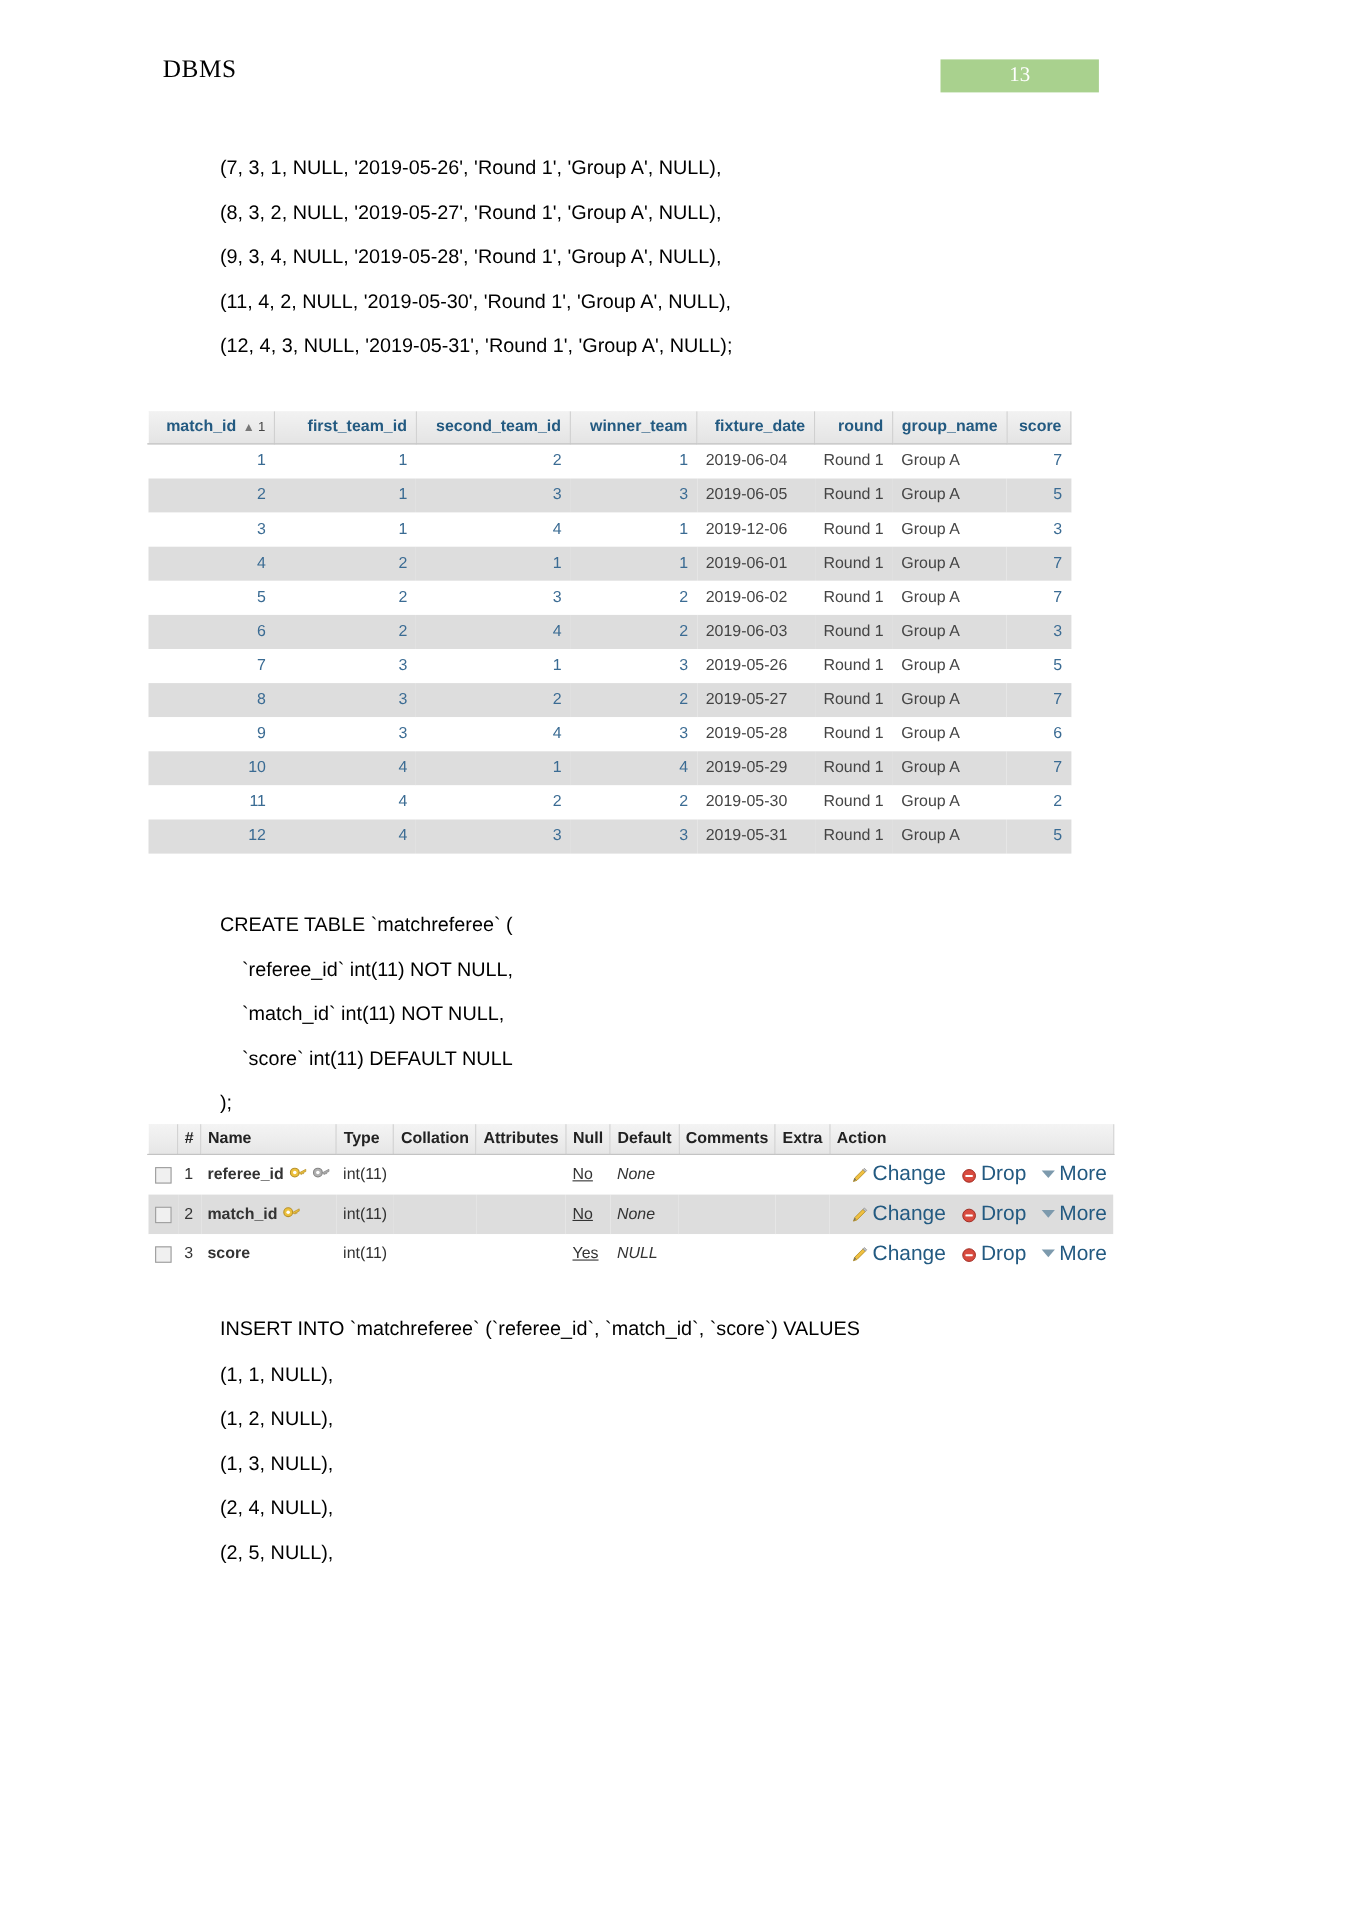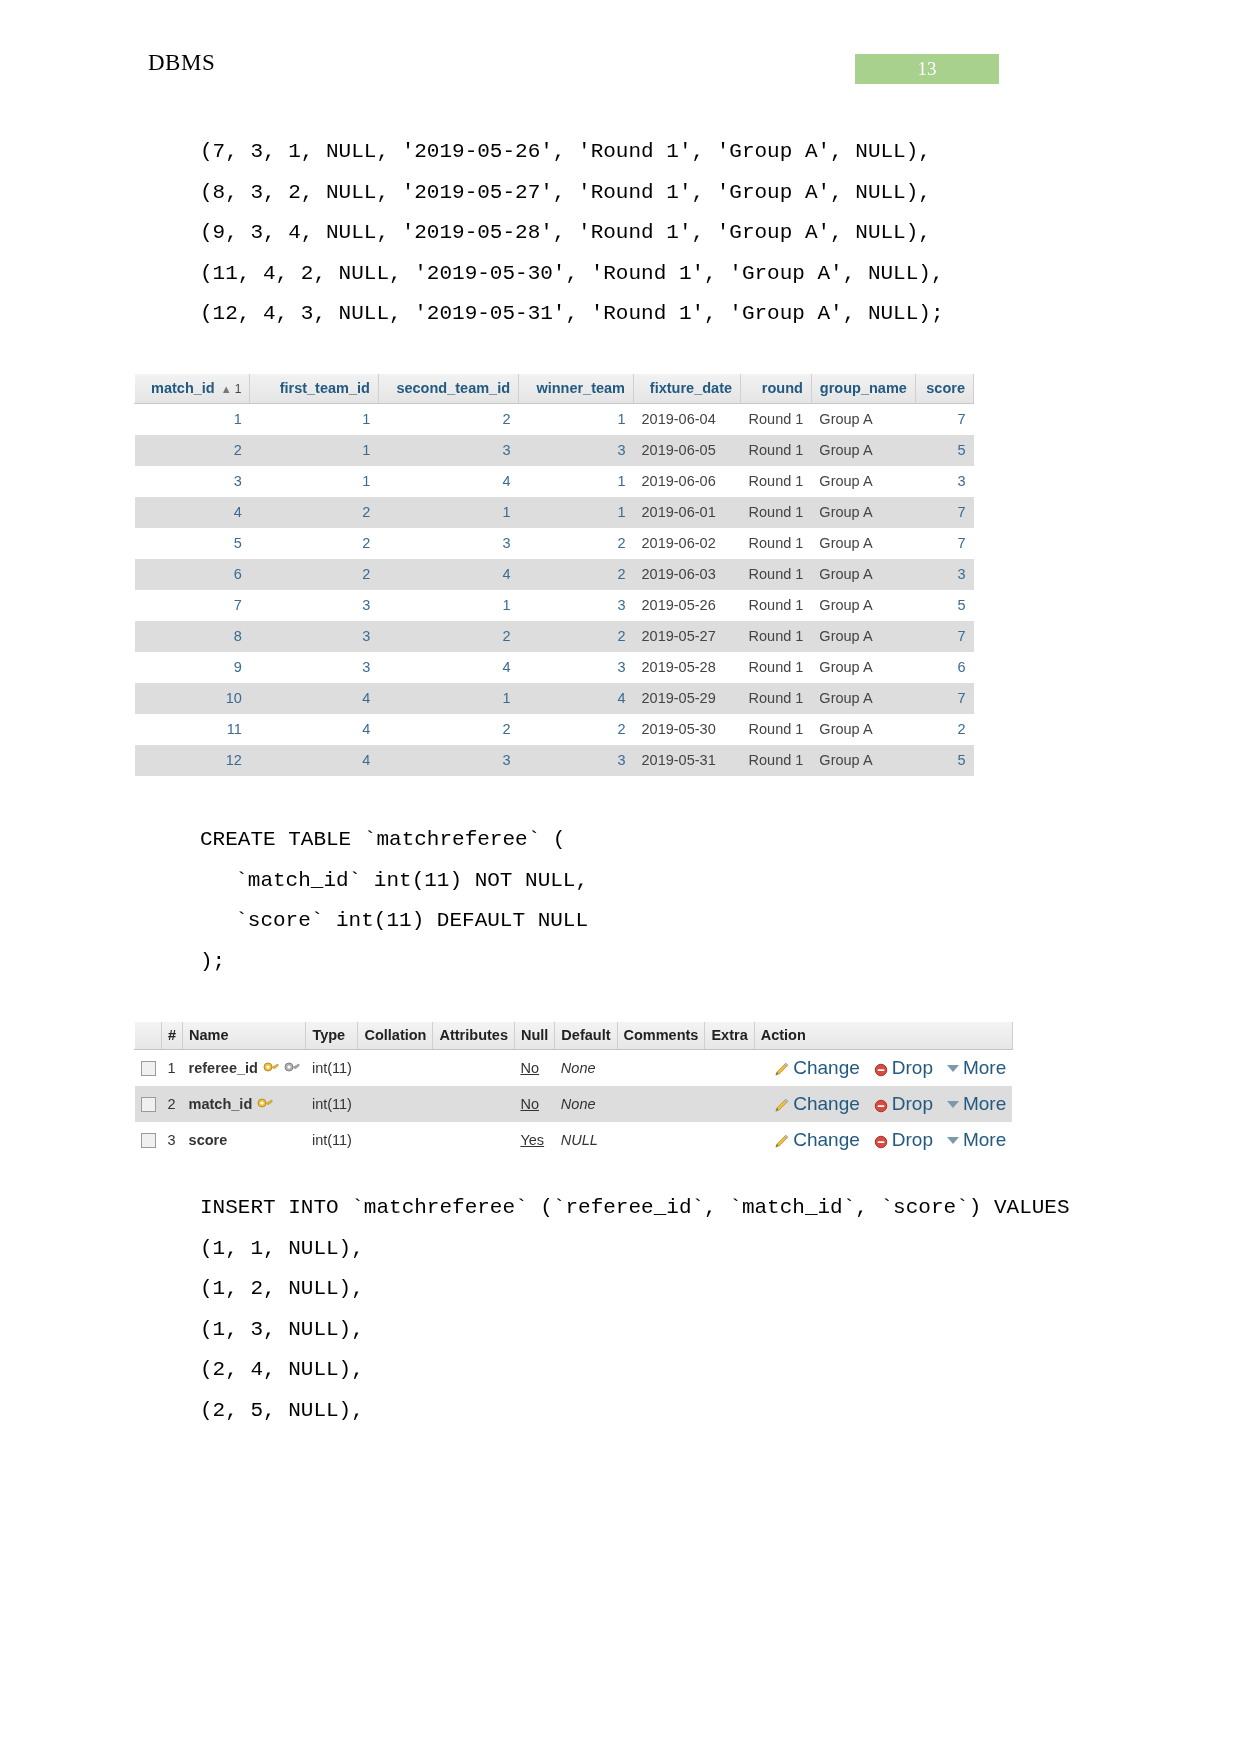--- a/index.html
+++ b/index.html
@@ -48,22 +48,22 @@
     justify-content: center;
   }
 
   
   .prose {
     position: absolute;
     left: 200px;
     width: 900px;
   }
   .prose-line {
-    font-family: Liberation Mono, monospace;
-    font-size: 21px;
+    font-family: Liberation Sans, sans-serif;
+    font-size: 18px;
     line-height: 40.5px;
     color: #000;
     white-space: pre;
   }
   #sql-block-1 { top: 132px; }
   #sql-block-2 { top: 820px; }
   #sql-block-3 { top: 1188px; }
 
   .indent-1 { padding-left: 10px; }
 
@@ -235,21 +235,21 @@
         <td class="text-cell">2019-06-05</td>
         <td class="text-cell">Round 1</td>
         <td class="text-cell">Group A</td>
         <td class="num-cell">5</td>
       </tr>
       <tr class="odd">
         <td class="num-cell">3</td>
         <td class="num-cell">1</td>
         <td class="num-cell">4</td>
         <td class="num-cell">1</td>
-        <td class="text-cell">2019-06-06</td>
+        <td class="text-cell">2019-12-06</td>
         <td class="text-cell">Round 1</td>
         <td class="text-cell">Group A</td>
         <td class="num-cell">3</td>
       </tr>
       <tr class="even">
         <td class="num-cell">4</td>
         <td class="num-cell">2</td>
         <td class="num-cell">1</td>
         <td class="num-cell">1</td>
         <td class="text-cell">2019-06-01</td>
@@ -335,20 +335,21 @@
         <td class="text-cell">2019-05-31</td>
         <td class="text-cell">Round 1</td>
         <td class="text-cell">Group A</td>
         <td class="num-cell">5</td>
       </tr>
     </tbody>
 </table>
 
 <div class="prose" id="sql-block-2">
   <div class="prose-line">CREATE TABLE `matchreferee` (</div>
+  <div class="prose-line indent-1">  `referee_id` int(11) NOT NULL,</div>
   <div class="prose-line indent-1">  `match_id` int(11) NOT NULL,</div>
   <div class="prose-line indent-1">  `score` int(11) DEFAULT NULL</div>
   <div class="prose-line">);</div>
 </div>
 
 <table class="pma-table" id="structure-table">
   <thead>
     <tr>
       <th style="width:3%"></th>
       <th style="width:3%">#</th>

